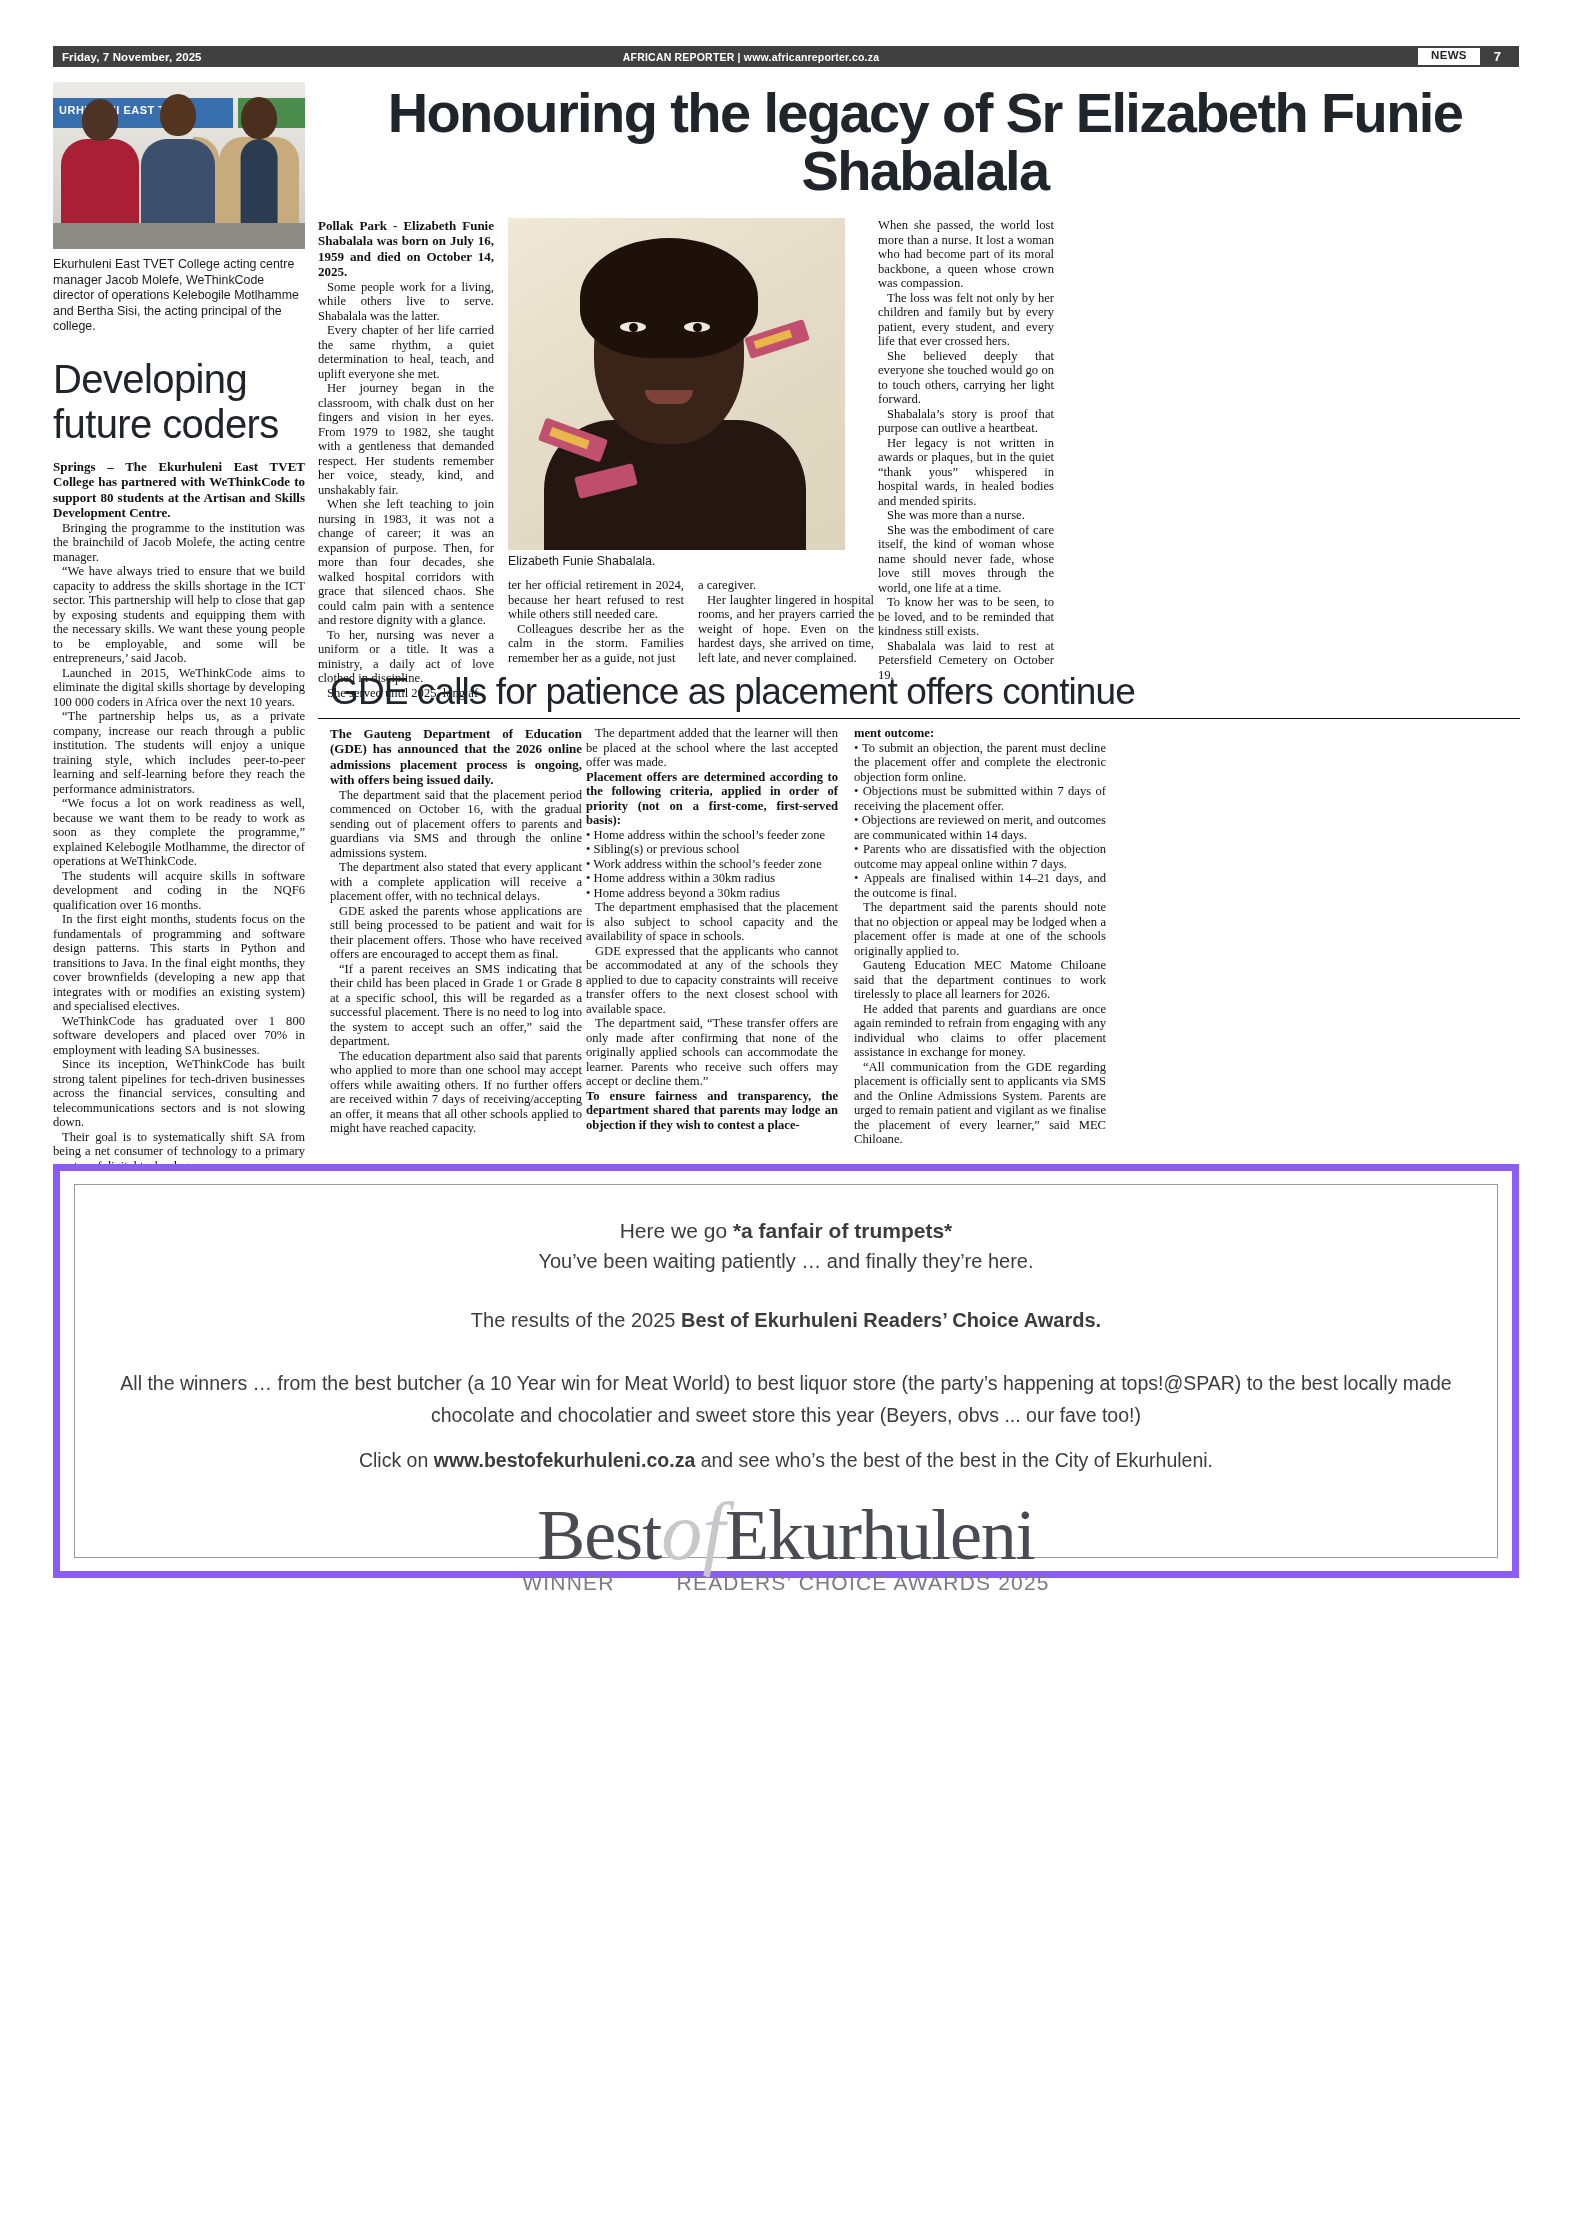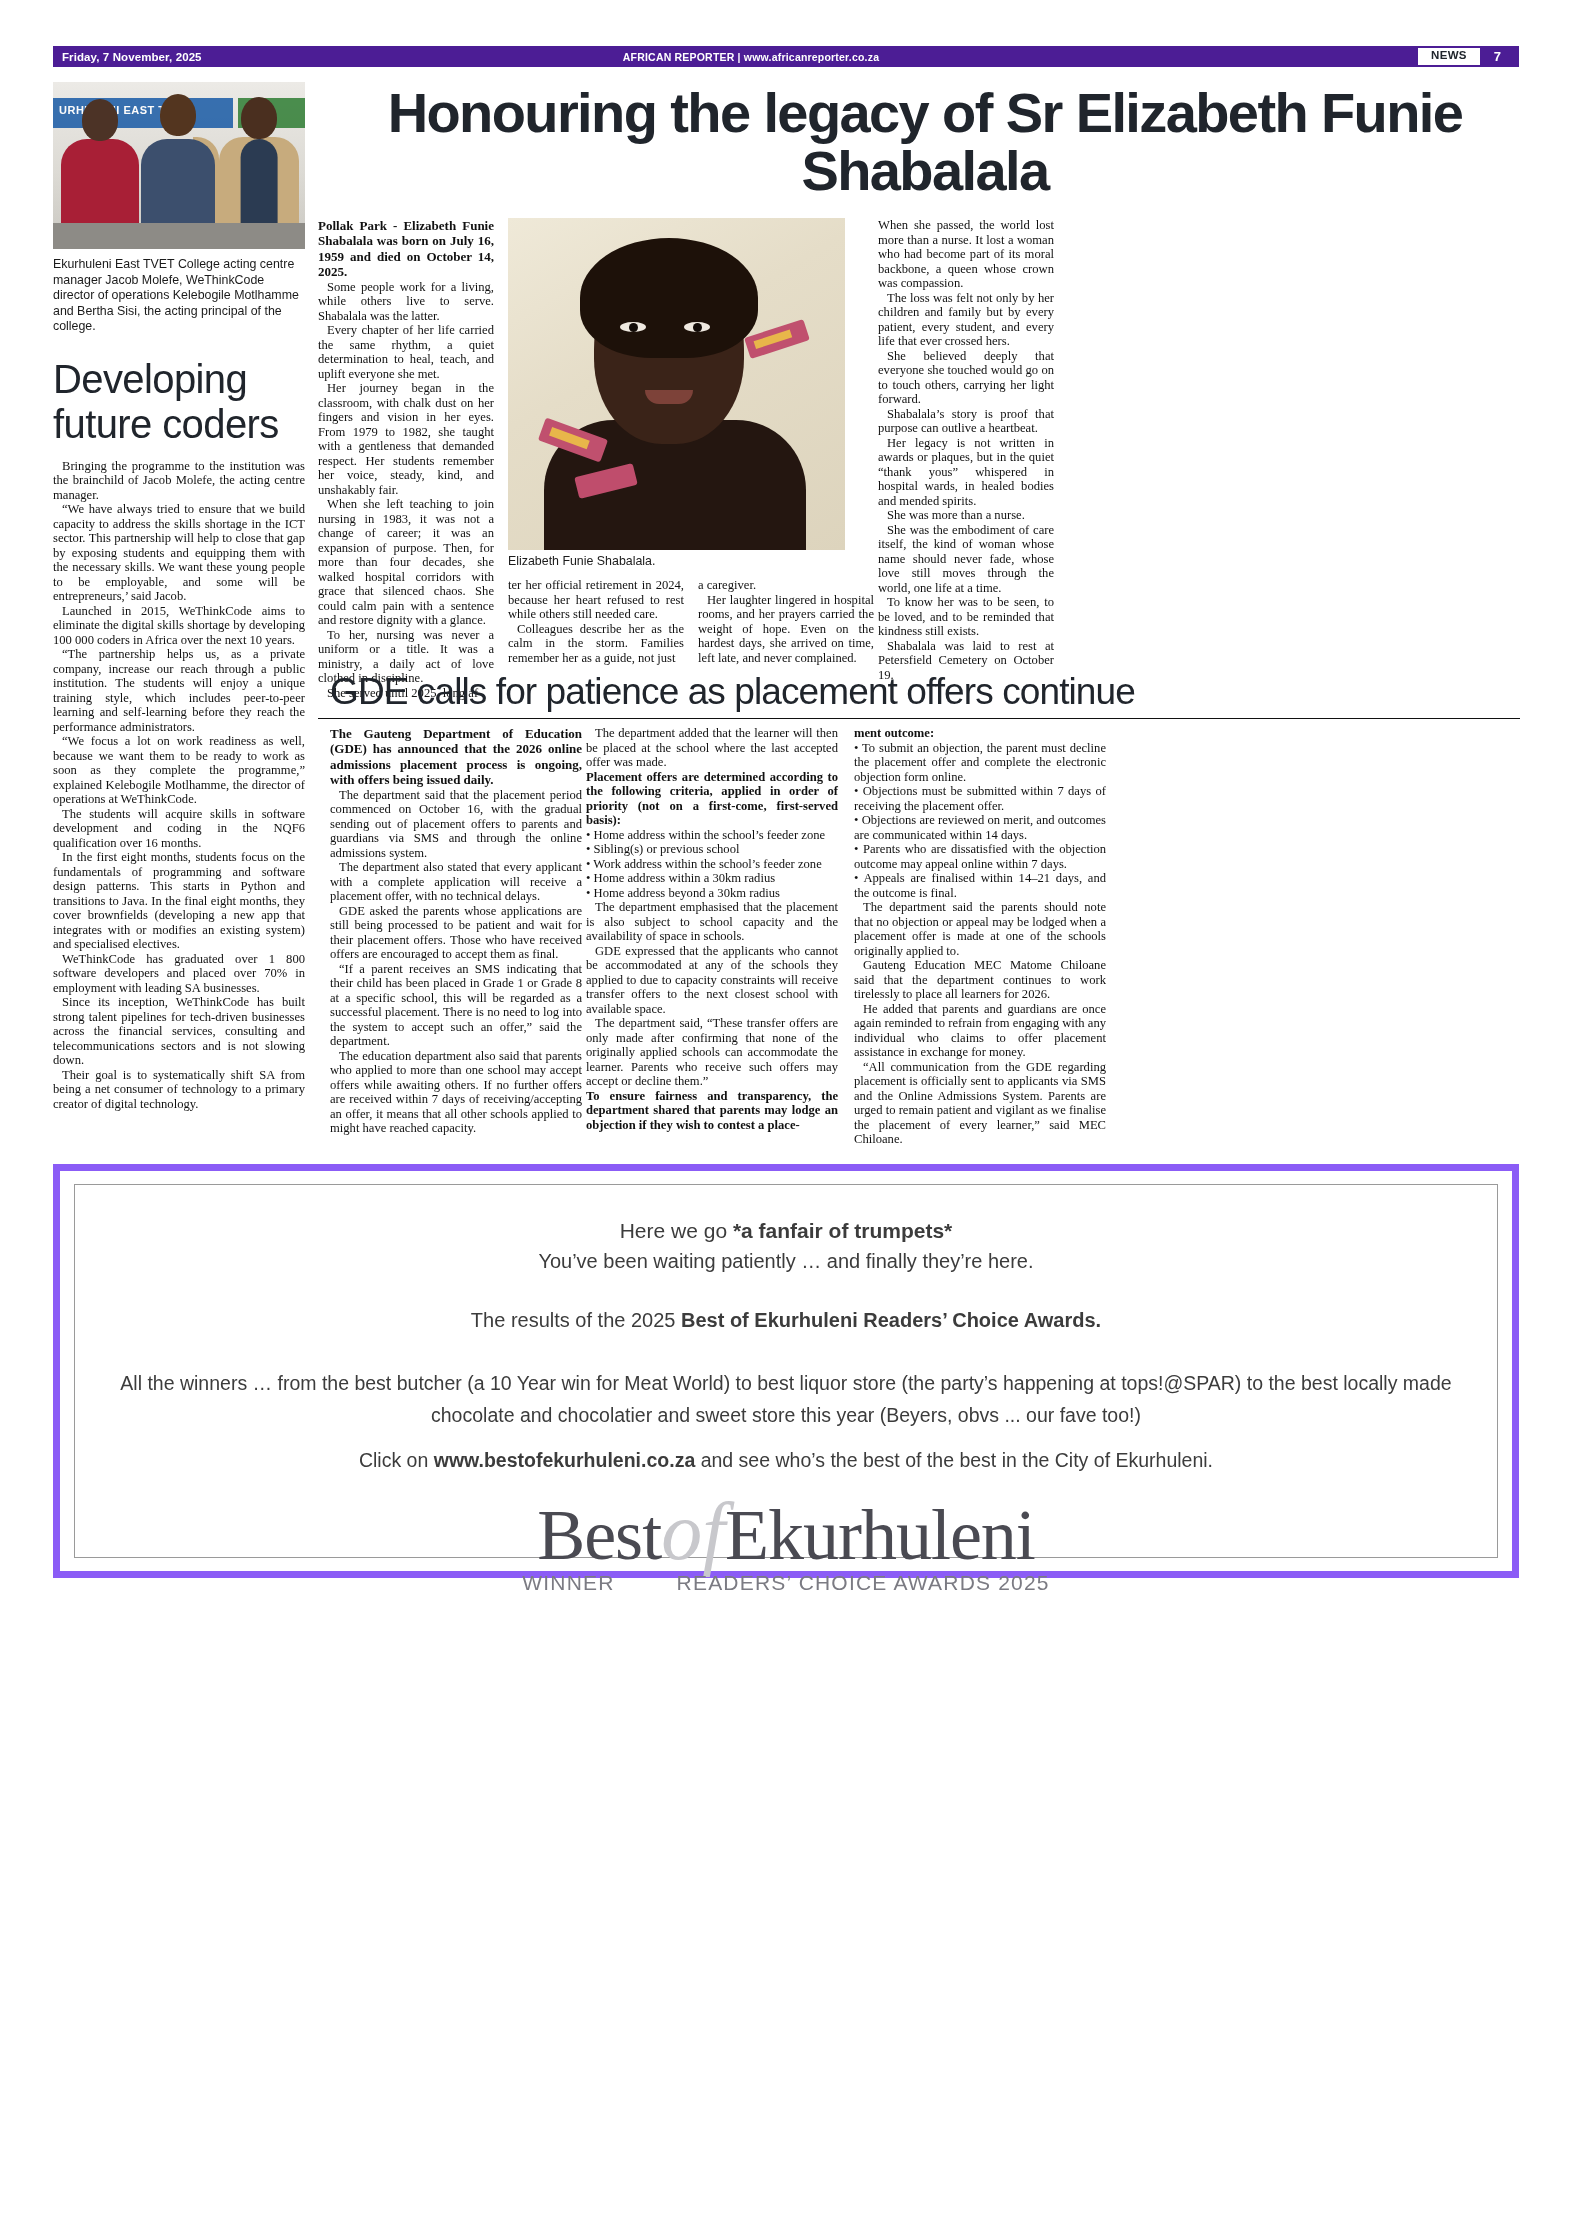--- a/index.html
+++ b/index.html
@@ -11,21 +11,21 @@
     font-family: "Liberation Serif", serif;
     color: #1b1b1b;
     position: relative;
     overflow: hidden;
   }
   .page { position:absolute; left:0; top:0; width:1572px; height:2224px; }
 
   
   .masthead {
     position:absolute; left:53px; top:46px; width:1466px; height:21px;
-    background:#4c1d95;
+    background:#404040;
     display:flex; align-items:center;
   }
   .masthead-date {
     font-family:"Liberation Sans", sans-serif;
     font-size:11.5px; font-weight:700; color:#ffffff;
     padding-left:9px; letter-spacing:.1px; white-space:nowrap;
   }
   .masthead-center {
     position:absolute; left:0; right:0; text-align:center;
     font-family:"Liberation Sans", sans-serif;
@@ -207,20 +207,21 @@
           <div class="head"></div>
         </div>
       <div class="floor"></div>
     </div>
 
     <div class="caption">Ekurhuleni East TVET College acting centre manager Jacob Molefe, WeThinkCode director of operations Kelebogile Motlhamme and Bertha Sisi, the acting principal of the college.</div>
 
     <div class="h-developing">Developing future coders</div>
 
     <div class="body-text mt10">
+      <p class="lead">Springs – The Ekurhuleni East TVET College has partnered with WeThinkCode to support 80 students at the Artisan and Skills Development Centre.</p>
       <p>Bringing the programme to the institution was the brainchild of Jacob Molefe, the acting centre manager.</p>
       <p>“We have always tried to ensure that we build capacity to address the skills shortage in the ICT sector. This partnership will help to close that gap by exposing students and equipping them with the necessary skills. We want these young people to be employable, and some will be entrepreneurs,’ said Jacob.</p>
       <p>Launched in 2015, WeThinkCode aims to eliminate the digital skills shortage by developing 100 000 coders in Africa over the next 10 years.</p>
       <p>“The partnership helps us, as a private company, increase our reach through a public institution. The students will enjoy a unique training style, which includes peer-to-peer learning and self-learning before they reach the performance administrators.</p>
       <p>“We focus a lot on work readiness as well, because we want them to be ready to work as soon as they complete the programme,” explained Kelebogile Motlhamme, the director of operations at WeThinkCode.</p>
       <p>The students will acquire skills in software development and coding in the NQF6 qualification over 16 months.</p>
       <p>In the first eight months, students focus on the fundamentals of programming and software design patterns. This starts in Python and transitions to Java. In the final eight months, they cover brownfields (developing a new app that integrates with or modifies an existing system) and specialised electives.</p>
       <p>WeThinkCode has graduated over 1 800 software developers and placed over 70% in employment with leading SA businesses.</p>
       <p>Since its inception, WeThinkCode has built strong talent pipelines for tech-driven businesses across the financial services, consulting and telecommunications sectors and is not slowing down.</p>
       <p>Their goal is to systematically shift SA from being a net consumer of technology to a primary creator of digital technology.</p>

